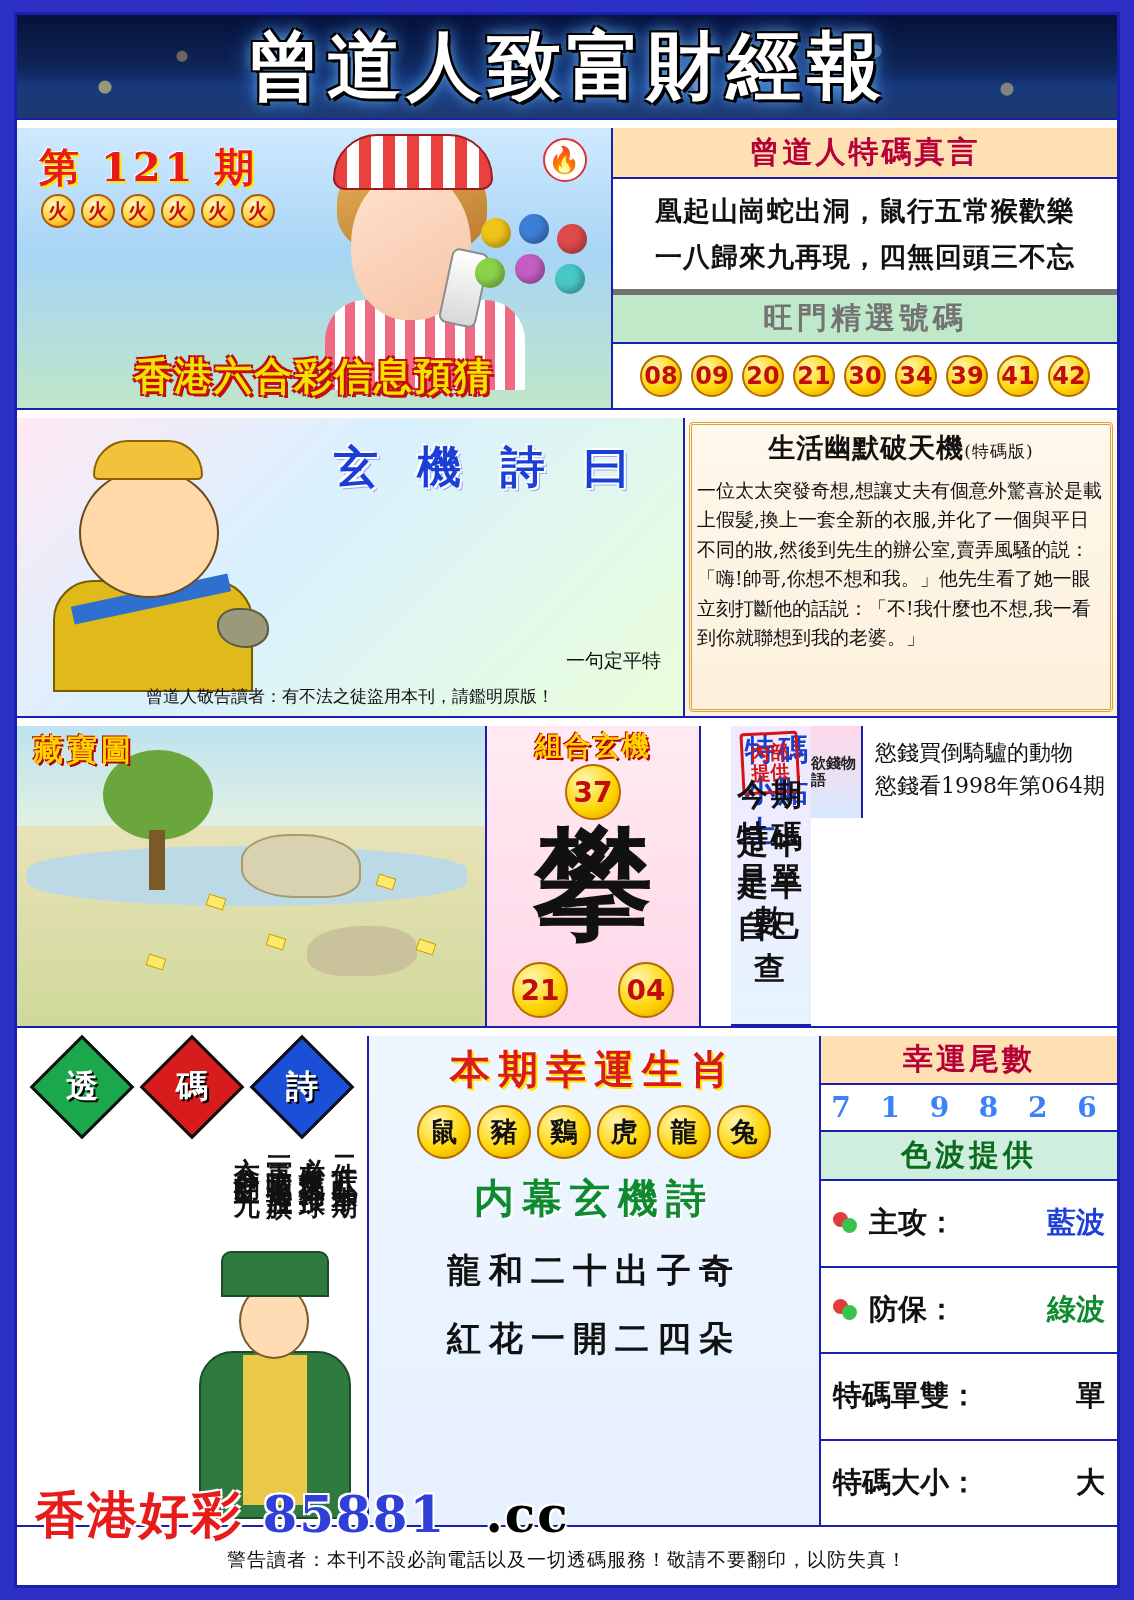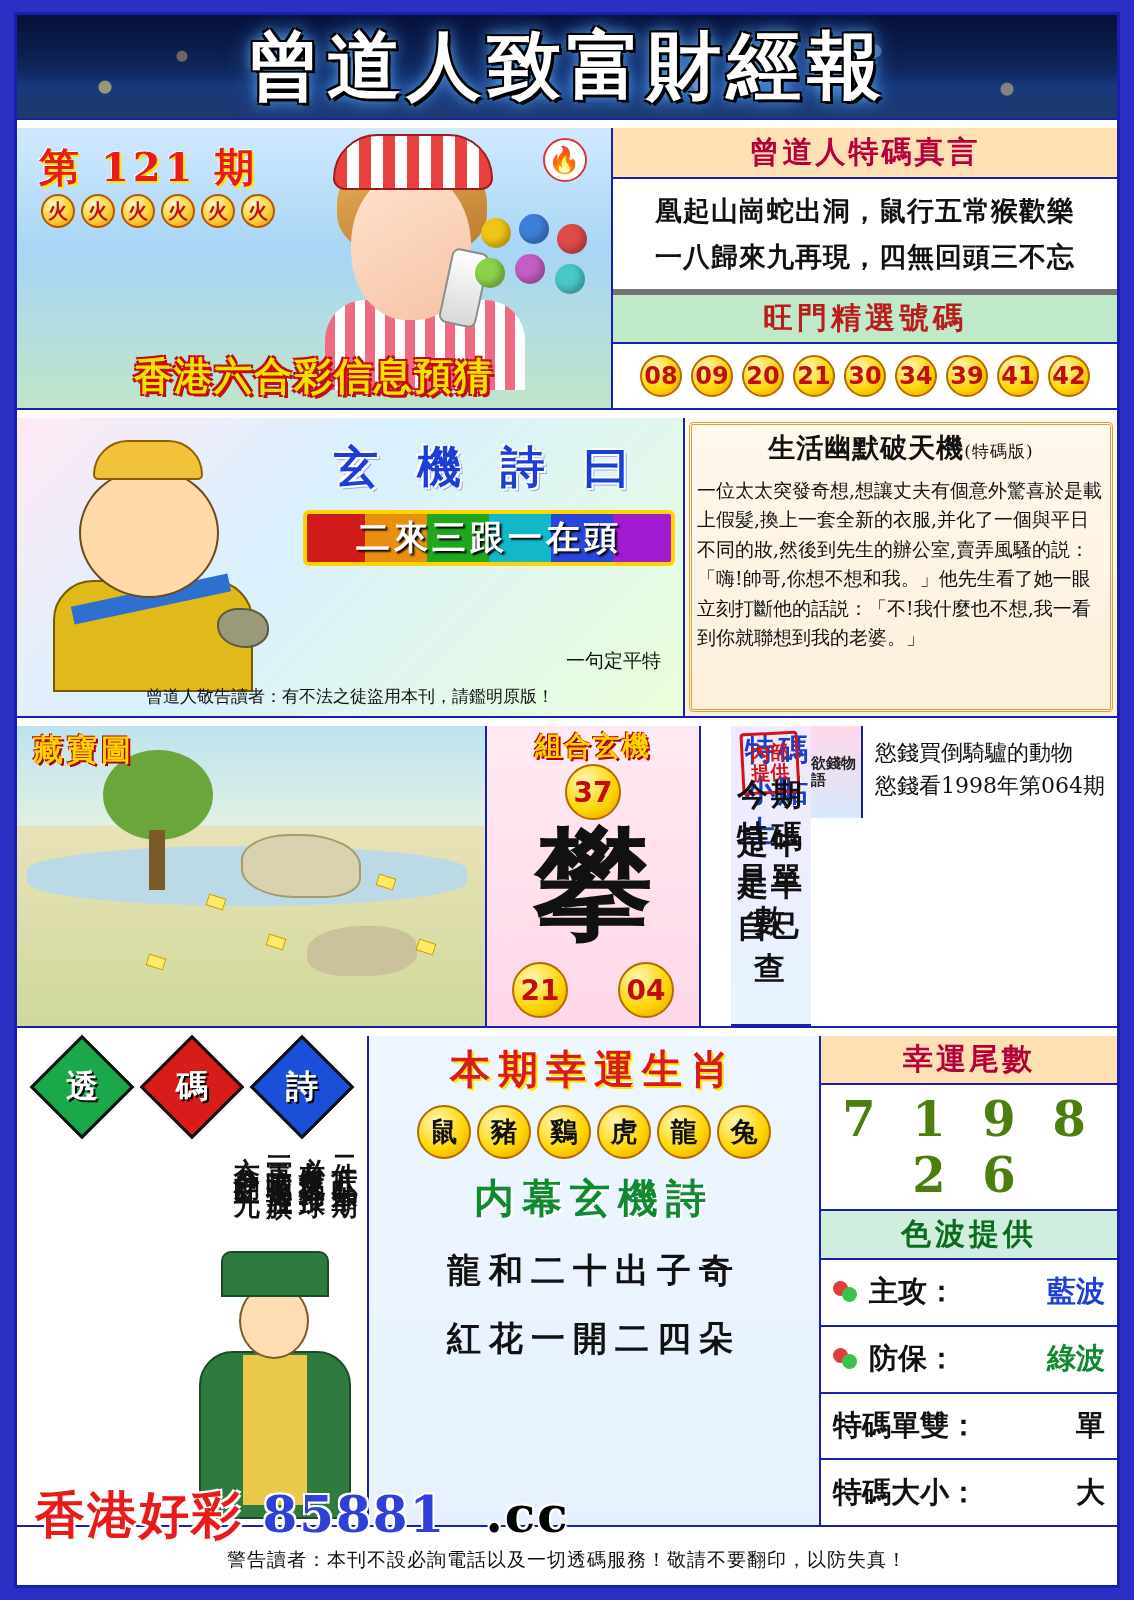--- a/index.html
+++ b/index.html
@@ -123,21 +123,21 @@
     flex:1; background:#ffffff; border-bottom:6px solid #737373;
     display:flex; flex-direction:column; justify-content:center; gap:10px; padding:6px 10px;
   }
   .poemLine {
     text-align:center; font-family:"DejaVu Serif", serif; font-weight:bold; font-size:27px;
     color:#111; letter-spacing:1px;
   }
   .rcHead2Wrap { background:#bfe9c9; border-bottom:2px solid #1b1fae; padding:3px 0; }
   .rcHead2 {
     text-align:center; font-family:"DejaVu Serif", serif; font-weight:bold; font-size:30px;
-    color:#b91c1c; letter-spacing:4px;
+    color:#737373; letter-spacing:4px;
   }
   .numRow {
     height:64px; background:#ffffff; display:flex; align-items:center; justify-content:center; gap:9px;
   }
   .numBall {
     width:42px; height:42px; border-radius:50%;
     background:radial-gradient(circle at 34% 28%, #fff6b0, #ffd400 60%, #e09a00 100%);
     border:2px solid #b36b00; color:#c20d0d; font-weight:bold; font-size:24px;
     display:flex; align-items:center; justify-content:center;
     font-family:"DejaVu Sans", sans-serif;
@@ -328,22 +328,22 @@
     font-family:"DejaVu Serif", serif; font-weight:bold; font-size:34px; letter-spacing:6px; color:#111;
   }
   .cSend b { color:#1b1fd8; }
 
   .statsBox { width:296px; display:flex; flex-direction:column; background:#fff; }
   .stHead {
     text-align:center; font-family:"DejaVu Serif", serif; font-weight:bold; font-size:30px; letter-spacing:3px;
     color:#b5003a; background:#ffe0b2; border-bottom:2px solid #1b1fae; padding:3px 0;
   }
   .stTail {
-    text-align:center; font-family:"DejaVu Serif", serif; font-weight:bold; font-size:48px; letter-spacing:10px;
-    color:#4d7c0f; background:#ffffff; border-bottom:2px solid #1b1fae; padding:6px 0;
+    text-align:center; font-family:"DejaVu Serif", serif; font-weight:bold; font-size:28px; letter-spacing:10px;
+    color:#3b82f6; background:#ffffff; border-bottom:2px solid #1b1fae; padding:6px 0;
   }
   .stHead2 {
     text-align:center; font-family:"DejaVu Serif", serif; font-weight:bold; font-size:30px; letter-spacing:4px;
     color:#0b6b1f; background:#cfeedd; border-bottom:2px solid #1b1fae; padding:3px 0;
   }
   .stRow {
     flex:1; display:flex; align-items:center; gap:10px; padding:0 12px;
     border-bottom:2px solid #1b1fae; background:#fff;
     font-family:"DejaVu Serif", serif; font-weight:bold; font-size:29px; color:#111;
   }
@@ -446,21 +446,20 @@
   <div class="band2">
     <div class="xuanjiBox">
       <div class="oldman">
         <div class="om-body"></div>
         <div class="om-sash"></div>
         <div class="om-head"></div>
         <div class="om-hat"></div>
         <div class="om-rock"></div>
       </div>
       <div class="xjTitle">玄 機 詩 曰</div>
-      <div class="xjPoem">二來三跟一在頭</div>
       <div class="xjTag">一句定平特</div>
       <div class="xjWarn">曾道人敬告讀者：有不法之徒盜用本刊，請鑑明原版！</div>
     </div>
 
     <div class="humorBox">
       <div class="humorTitle">
         <span>生活幽默破天機</span><span class="small">(特碼版)</span>
       </div>
       <div class="humorBody">一位太太突發奇想,想讓丈夫有個意外驚喜於是載上假髮,換上一套全新的衣服,并化了一個與平日不同的妝,然後到先生的辦公室,賣弄風騷的説：「嗨!帥哥,你想不想和我。」他先生看了她一眼立刻打斷他的話説：「不!我什麼也不想,我一看到你就聯想到我的老婆。」</div>
     </div>

